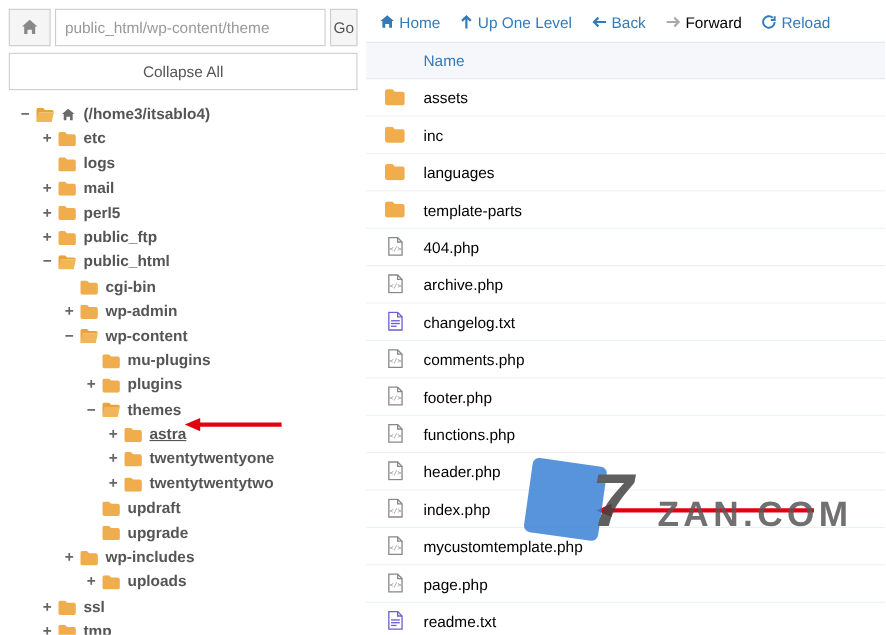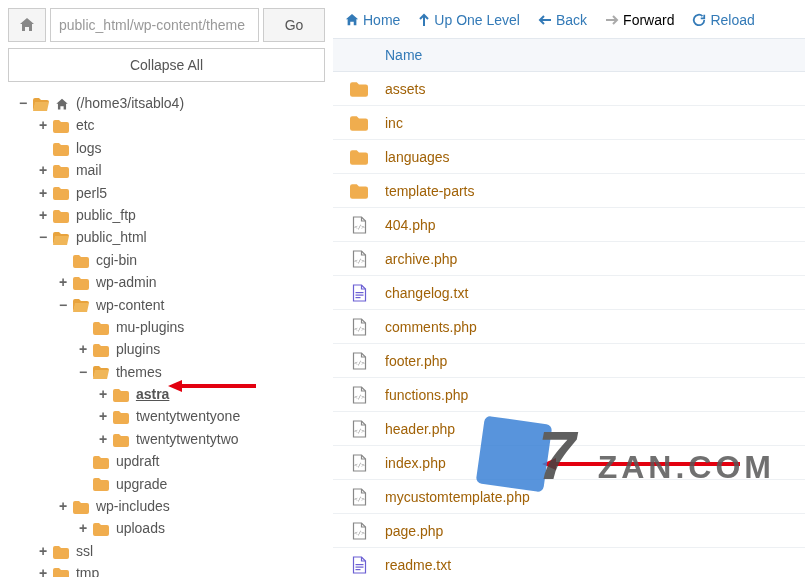--- a/index.html
+++ b/index.html
@@ -4,45 +4,45 @@
 <style>
 * { box-sizing: border-box; margin: 0; padding: 0; }
 body { font-family: -apple-system, BlinkMacSystemFont, "Segoe UI", Arial, sans-serif; font-size: 14px; color: #555; background: #fff; width: 805px; height: 577px; overflow: hidden; position: relative; }
 .container { display: flex; height: 100%; border-radius: 23px; }
 .left-panel { width: 333px; padding: 8px; }
 .right-panel { flex: 1; padding: 8px 0 0 0; }
 
 .path-bar { display: flex; gap: 4px; margin-bottom: 6px; }
 .home-btn { width: 38px; height: 34px; border: 1px solid #ccc; background: #f5f5f5; display: flex; align-items: center; justify-content: center; cursor: pointer; }
 .path-input { flex: 1; height: 34px; border: 1px solid #ccc; padding: 0 8px; font-size: 14px; color: #999; }
-.go-btn { width: 62px; height: 34px; border: 1px solid #ccc; background: #f5f5f5; cursor: pointer; font-size: 14px; color: #555; }
+.go-btn { width: 25px; height: 34px; border: 1px solid #ccc; background: #f5f5f5; cursor: pointer; font-size: 14px; color: #555; }
 
 .collapse-btn { width: 100%; height: 34px; border: 1px solid #ccc; background: #fff; cursor: pointer; font-size: 14px; color: #555; }
 
 .tree { margin-top: 10px; font-size: 14px; line-height: 1.6; }
 .tree-node { white-space: nowrap; }
 .toggle { display: inline-block; width: 14px; text-align: center; color: #666; cursor: pointer; font-weight: bold; }
 .folder-icon { color: #f0ad4e; margin: 0 3px; }
 .folder-icon-open { color: #e8a33d; margin: 0 3px; }
 .home-icon-tree { color: #6b6b6b; margin: 0 3px; }
-.tree-label { color: #555; cursor: pointer; }
+.tree-label { color: #555; cursor: pointer; font-weight: bold; }
 .bold { font-weight: bold; text-decoration: underline; }
 
 .toolbar { display: flex; gap: 18px; padding: 4px 12px 10px 12px; align-items: center; }
 .tb-link { color: #337ab7; cursor: pointer; display: flex; align-items: center; gap: 4px; font-size: 14px; text-align: right; }
 .tb-link.disabled { color: #000000; cursor: default; }
 
 .table-header { background: #f5f7fa; border-top: 1px solid #e3e8ee; border-bottom: 1px solid #e3e8ee; padding: 8px 0; display: flex; }
 .th-gap { width: 52px; }
 .th-name { color: #337ab7; cursor: pointer; font-size: 14px; }
 
 .file-list { }
 .file-row { display: flex; align-items: center; border-bottom: 1px solid #edf0f3; height: 34px; cursor: pointer; }
 .file-icon { width: 52px; text-align: center; font-size: 16px; }
-.file-name { color: #a16207; font-size: 14px; }
+.file-name { color: #000000; font-size: 14px; }
 
 svg { display: inline-block; vertical-align: middle; }
 
 .arrow1 { position: absolute; left: 168px; top: 378px; pointer-events: none; }
 .arrow2 { position: absolute; left: 542px; top: 456px; pointer-events: none; }
 
 .watermark { position: absolute; right: 30px; top: 420px; opacity: 0.85; pointer-events: none; display: flex; align-items: center; font-family: Arial, sans-serif; }
 .watermark .cube { width: 68px; height: 68px; background: #3b82d6; transform: rotate(8deg); border-radius: 6px; position: relative; }
 .watermark .seven { position: absolute; left: 58px; top: -4px; font-size: 68px; font-weight: bold; color: #444; font-style: italic; }
 .watermark .txt { font-size: 32px; font-weight: bold; color: #585858; letter-spacing: 4px; margin-left: 50px; margin-top: 26px; }

